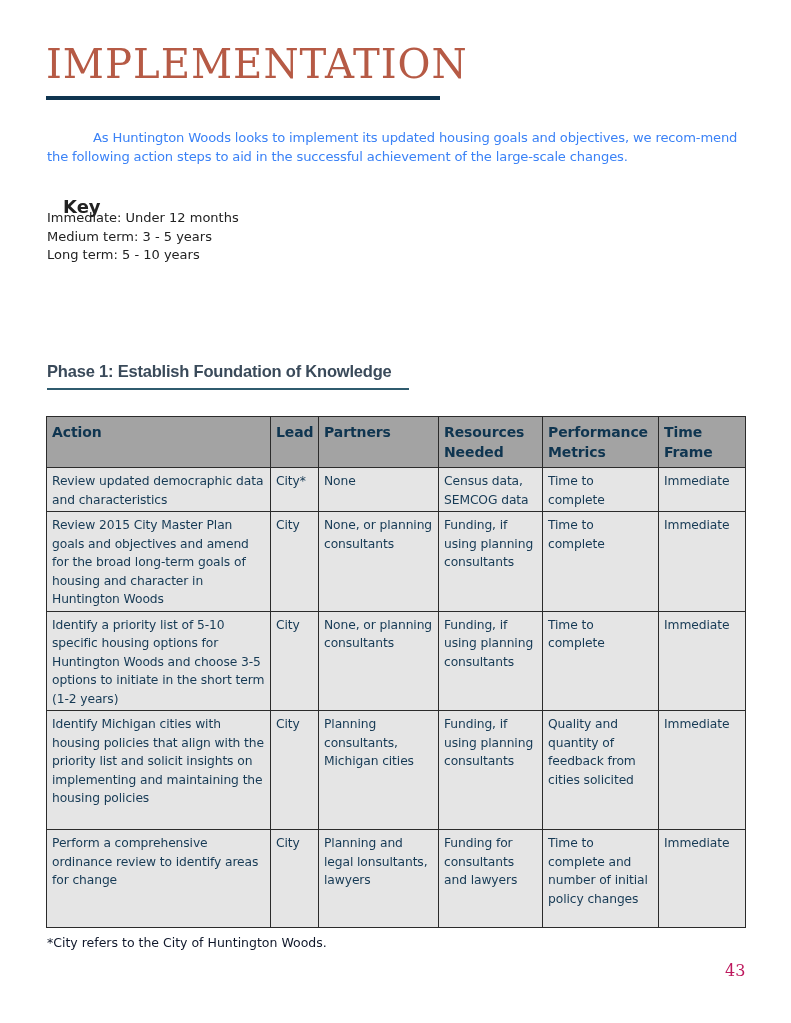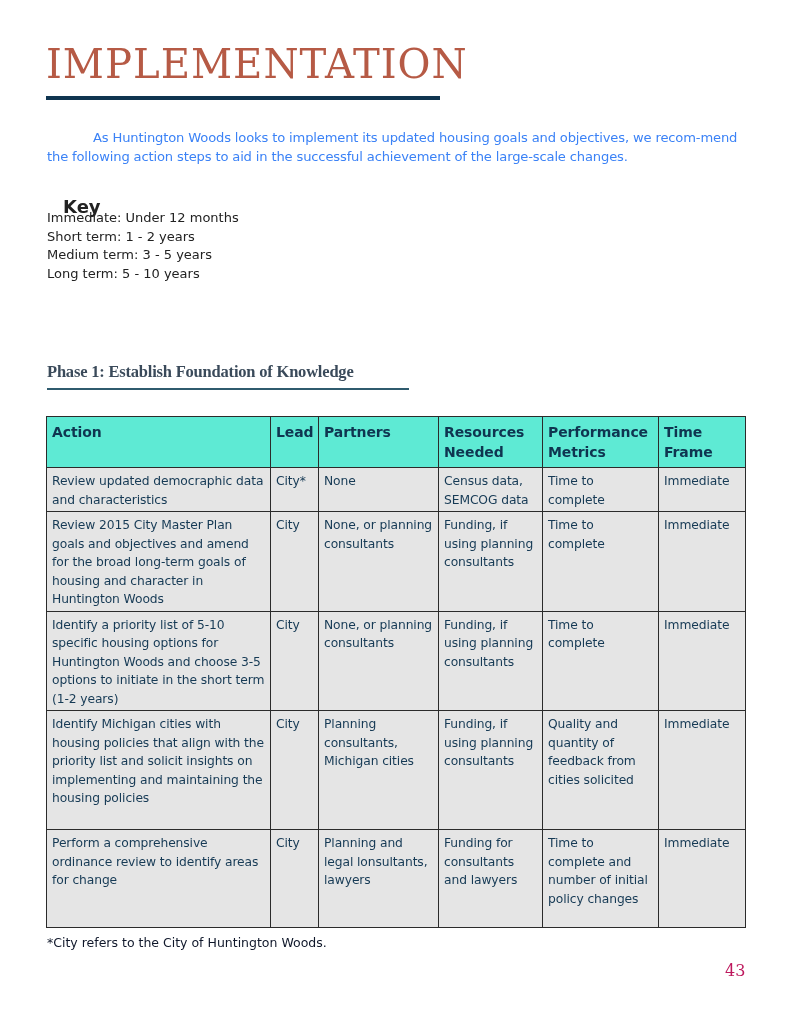--- a/index.html
+++ b/index.html
@@ -66,21 +66,21 @@
       padding: 0;
       list-style: none;
       font-size: 13px;
       line-height: 18.7px;
       color: #222;
     }
     .phase-title {
       position: absolute;
       left: 47px;
       top: 362px;
-      font-family: Liberation Serif, serif;
+      font-family: Liberation Sans, sans-serif;
       font-size: 16.5px;
       color: #3a4a5a;
       margin: 0;
       letter-spacing: -0.2px;
     }
     .phase-rule {
       position: absolute;
       left: 47px;
       top: 388px;
       width: 362px;
@@ -99,21 +99,21 @@
     }
     table.plan th, table.plan td {
       border: 1.5px solid #2b2b2b;
       vertical-align: top;
       text-align: left;
       padding: 4px 5px 2px 5px;
       line-height: 18.5px;
       letter-spacing: -0.1px;
     }
     table.plan th {
-      background: #5eead4;
+      background: #a3a3a3;
       font-weight: bold;
       font-size: 14px;
       color: #0f3550;
       height: 43px;
       line-height: 20px;
       padding-top: 5px;
     }
     table.plan td { background: #e5e5e5; }
     .r1 td { height: 36px; }
     .r2 td { height: 90px; }
@@ -142,21 +142,20 @@
 <body>
 
 <h1 class="title">IMPLEMENTATION</h1>
 <div class="title-rule"></div>
 
 <p class="intro"><span class="indent"></span><span>As Huntington Woods looks to implement its updated housing goals and objectives, we recom-mend the following action steps to aid in the successful achievement of the large-scale changes.</span></p>
 
 <p class="key-heading">Key</p>
 <ul class="key-list">
   <li>Immediate: Under 12 months</li>
-  <li>Short term: 1 - 2 years</li>
   <li>Medium term: 3 - 5 years</li>
   <li>Long term: 5 - 10 years</li>
 </ul>
 
 <h2 class="phase-title">Phase 1: Establish Foundation of Knowledge</h2>
 <div class="phase-rule"></div>
 
 <table class="plan">
   <colgroup>
     <col style="width:224px">

